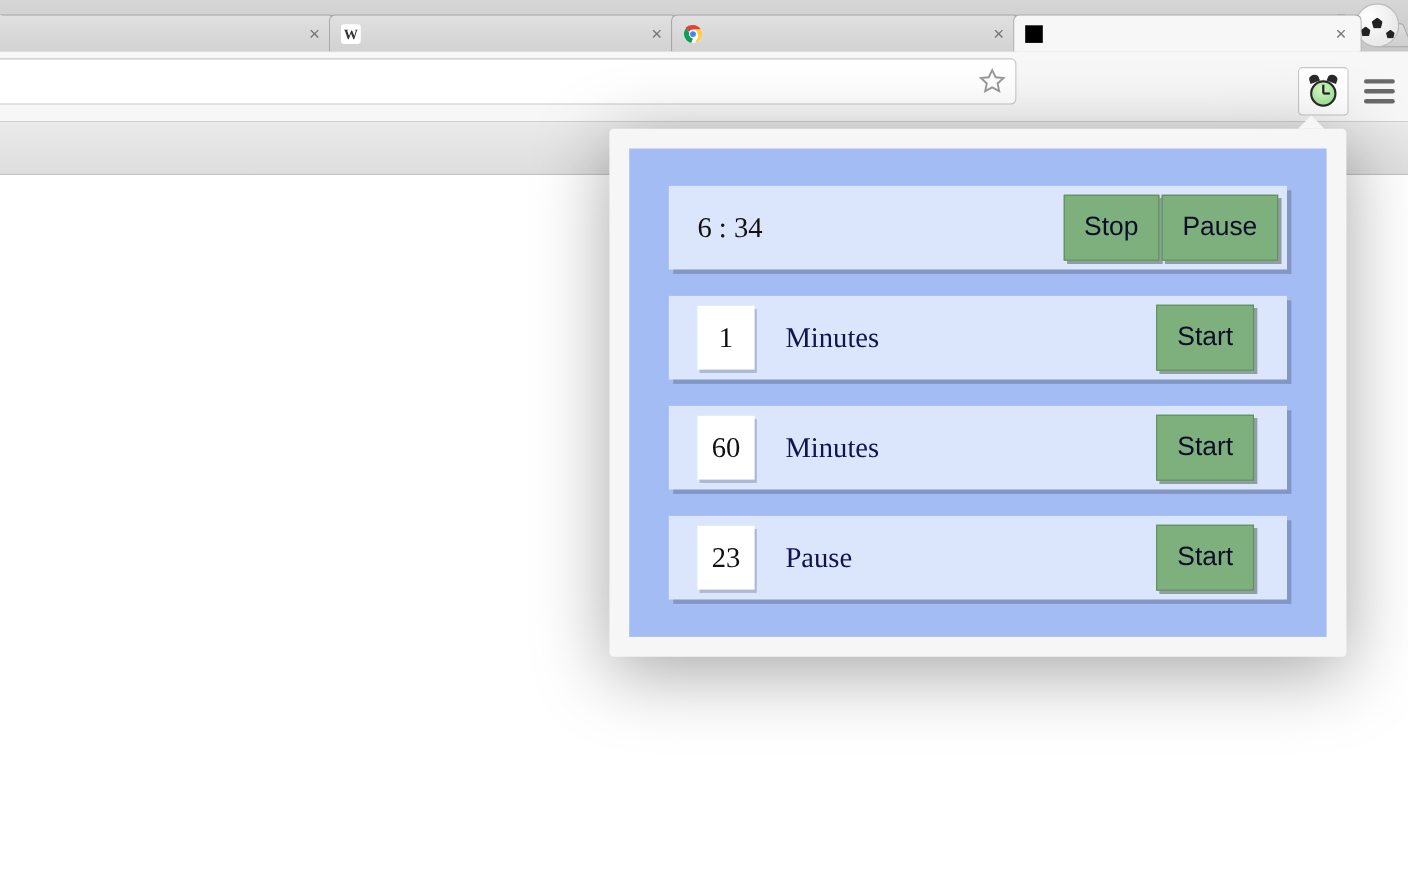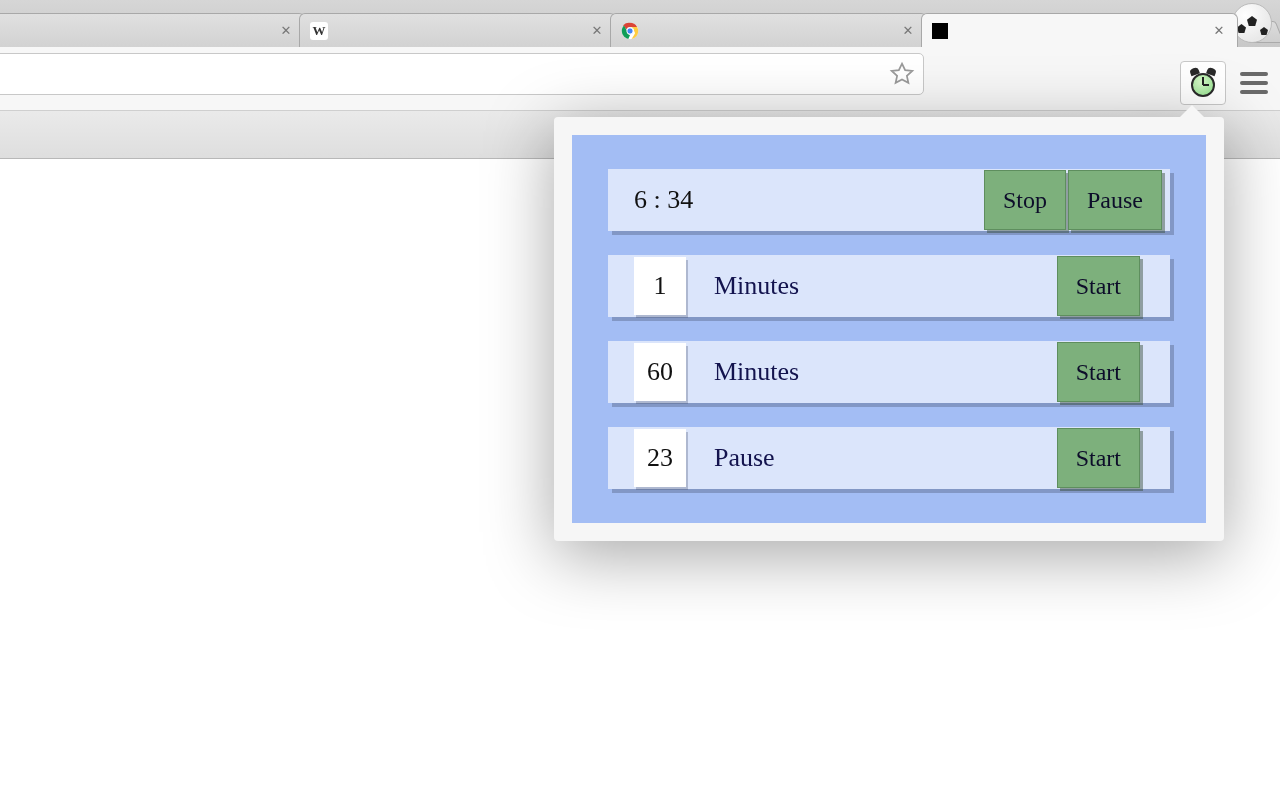--- a/index.html
+++ b/index.html
@@ -183,21 +183,21 @@
   }
   .panel {
     background:#a3bdf4;
     padding:34px 36px;
   }
   .row {
     background:#dbe5fb;
     box-shadow: 4px 4px 0 rgba(70,80,110,.35);
     display:flex;
     align-items:center;
-    height:62px;
+    height:76px;
     padding:0 8px 0 26px;
     margin-bottom:24px;
   }
   .row:last-child { margin-bottom:0; }
   .row .time-text {
     font-size:26px;
     color:#111;
   }
   .row .label {
     font-size:26px;
@@ -216,21 +216,21 @@
     color:#111;
   }
   .spacer { flex:1; }
   .btn {
     background:#7db07c;
     border:1px solid #5e8e5e;
     box-shadow: 3px 3px 0 rgba(50,70,50,.45);
     height:60px;
     padding:0 18px;
     font-size:24px;
-    font-family: Liberation Serif, serif;
+    font-family: Liberation Sans, sans-serif;
     color:#0d0d2a;
     cursor:pointer;
     display:flex; align-items:center; justify-content:center;
   }
   .btn + .btn { margin-left:2px; }
   .btn.start { margin-right:22px; }
 
   
   .clock-icon { position:relative; width:28px; height:28px; }
   .clock-face { position:absolute; left:2px; top:4px; width:24px; height:24px; border-radius:50%;

